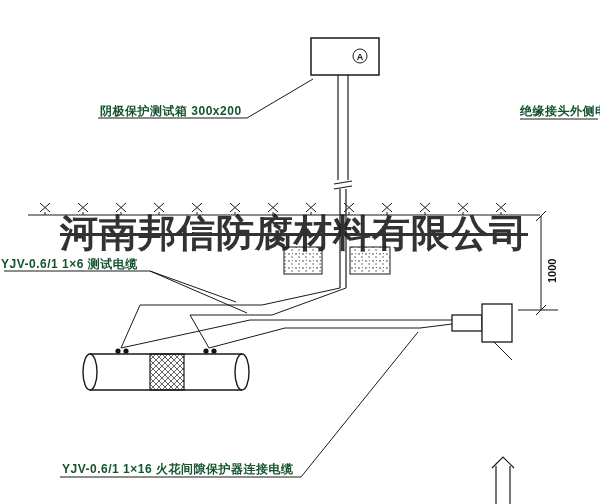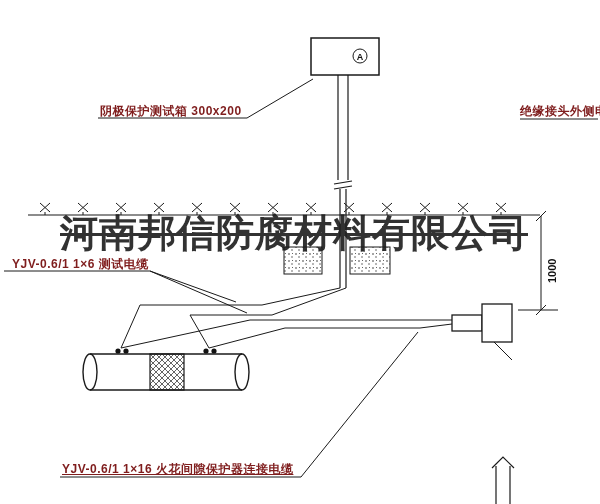--- a/index.html
+++ b/index.html
@@ -2,21 +2,21 @@
 <html><head>
 <meta charset="utf-8">
 <style>
   html,body{margin:0;padding:0;background:#fff;}
   #canvas{
     position:relative;width:600px;height:504px;background:#ffffff;
     overflow:hidden;font-family:"Liberation Sans",sans-serif;
   }
   #canvas svg{position:absolute;left:0;top:0;}
   .lbl{
-    position:absolute;font-size:12px;font-weight:600;color:#7f1d1d;
+    position:absolute;font-size:12px;font-weight:600;color:#14532d;
     white-space:nowrap;letter-spacing:0.5px;
   }
   .dim{
     position:absolute;font-size:11px;font-weight:600;color:#111;
     transform:rotate(-90deg);transform-origin:left top;white-space:nowrap;
   }
   .wm{
     position:absolute;left:60px;top:208px;font-size:38px;font-weight:700;
     color:#1c1c1c;opacity:0.9;white-space:nowrap;letter-spacing:1px;
     text-decoration:line-through;font-family:Liberation Mono, monospace;
@@ -136,22 +136,22 @@
       <polyline points="492,468 503,457 514,468"></polyline>
       <line x1="496" y1="466" x2="496" y2="504"></line>
       <line x1="510" y1="466" x2="510" y2="504"></line>
     </g>
   </svg>
 
   <div class="lbl" style="left:100px;top:103px;">阴极保护测试箱 300x200</div>
 
   <div class="lbl" style="left:520px;top:103px;">绝缘接头外侧电缆</div>
 
-  <div class="lbl" style="left:12px;top:256px;text-align:center;">YJV-0.6/1 1×6  测试电缆</div>
+  <div class="lbl" style="left:1px;top:256px;text-align:center;">YJV-0.6/1 1×6  测试电缆</div>
 
 
-  <div class="lbl" style="left:62px;top:461px;text-decoration:underline;">YJV-0.6/1 1×16  火花间隙保护器连接电缆</div>
+  <div class="lbl" style="left:62px;top:461px;">YJV-0.6/1 1×16  火花间隙保护器连接电缆</div>
 
   <div class="dim" style="left:546px;top:283px;">1000</div>
 
   <div class="wm">河南邦信防腐材料有限公司</div>
 
 </div>
 
 </body></html>

